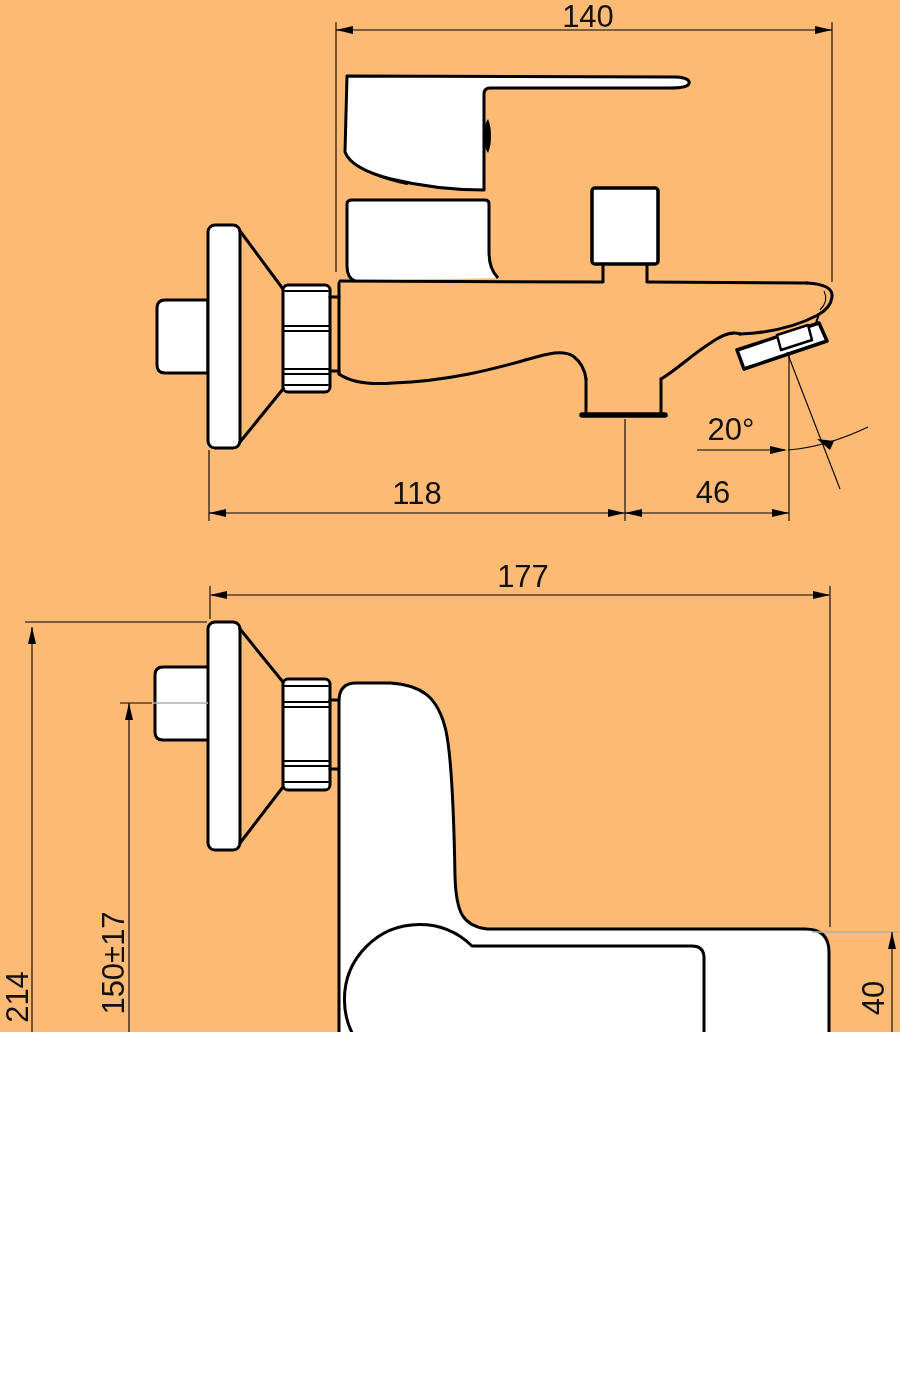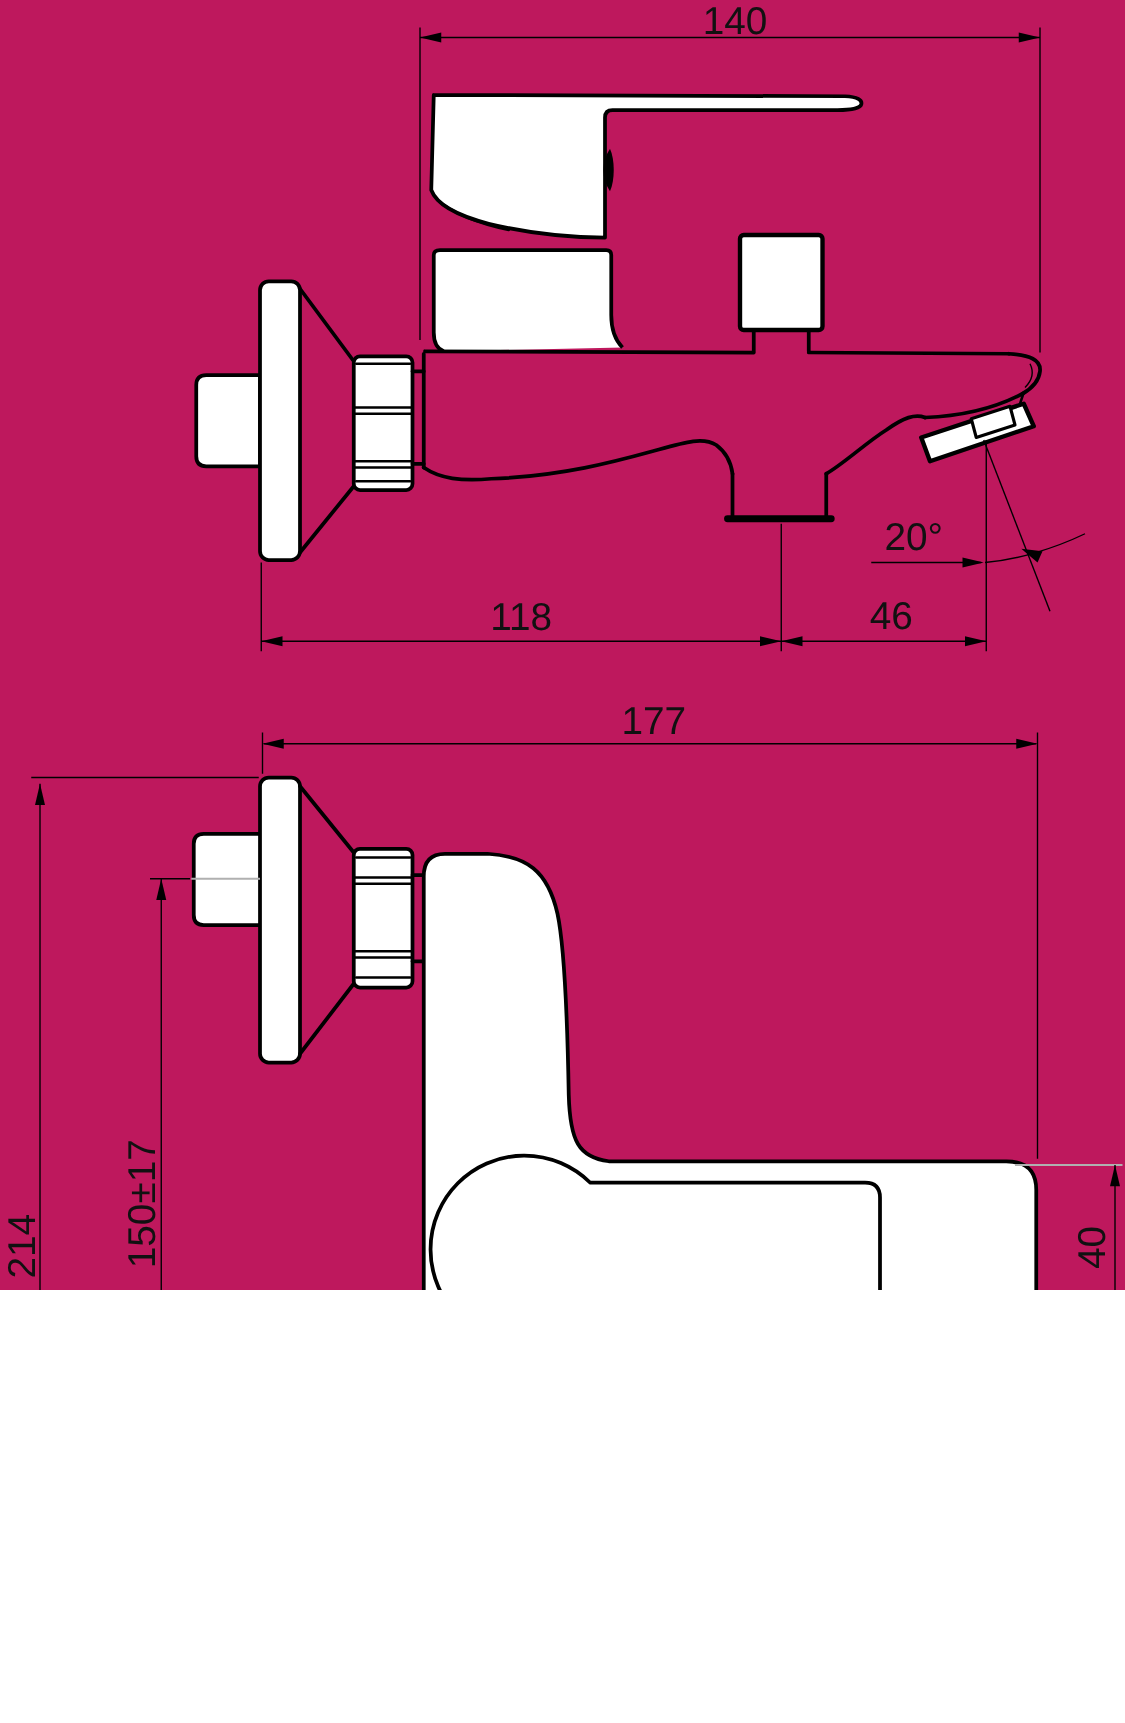--- a/index.html
+++ b/index.html
@@ -1,16 +1,16 @@
 <!DOCTYPE html>
 <html><head>
 <meta charset="utf-8">
 <style>
   html,body{margin:0;padding:0;background:#ffffff;}
-  .stage{width:900px;height:1032px;position:relative;background:#be185d;overflow:hidden;}
+  .stage{width:900px;height:1032px;position:relative;background:#fdba74;overflow:hidden;}
   svg{display:block;}
   .outline{fill:none;stroke:#000;stroke-width:3;stroke-linecap:round;stroke-linejoin:round;}
   .outline-f{fill:#fff;stroke:#000;stroke-width:3;stroke-linejoin:round;}
   .outline-thick{fill:#fff;stroke:#000;stroke-width:3.5;stroke-linejoin:round;}
   .detail{fill:none;stroke:#000;stroke-width:2;stroke-linecap:round;}
   .thin{fill:none;stroke:#000;stroke-width:1.1;}
   .thin-gray{fill:none;stroke:#b0b0b0;stroke-width:1.6;}
   .arrow{fill:#000;stroke:none;}
   text{font-family:"Liberation Sans","DejaVu Sans",sans-serif;font-size:31px;fill:#111;}
   .dimtxt{text-anchor:middle;}

